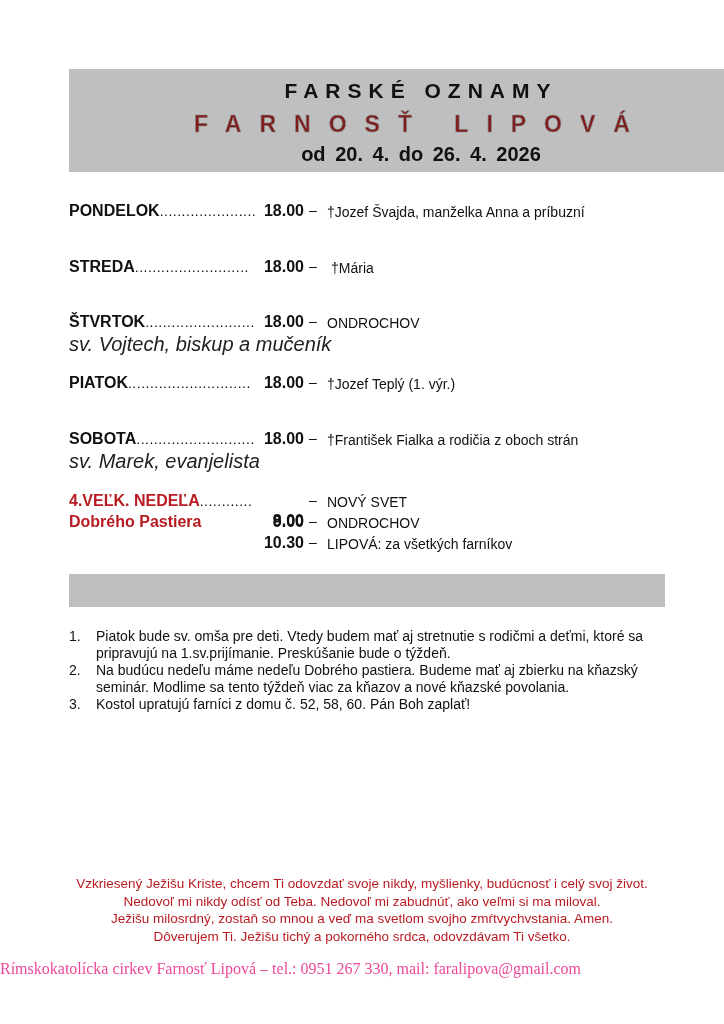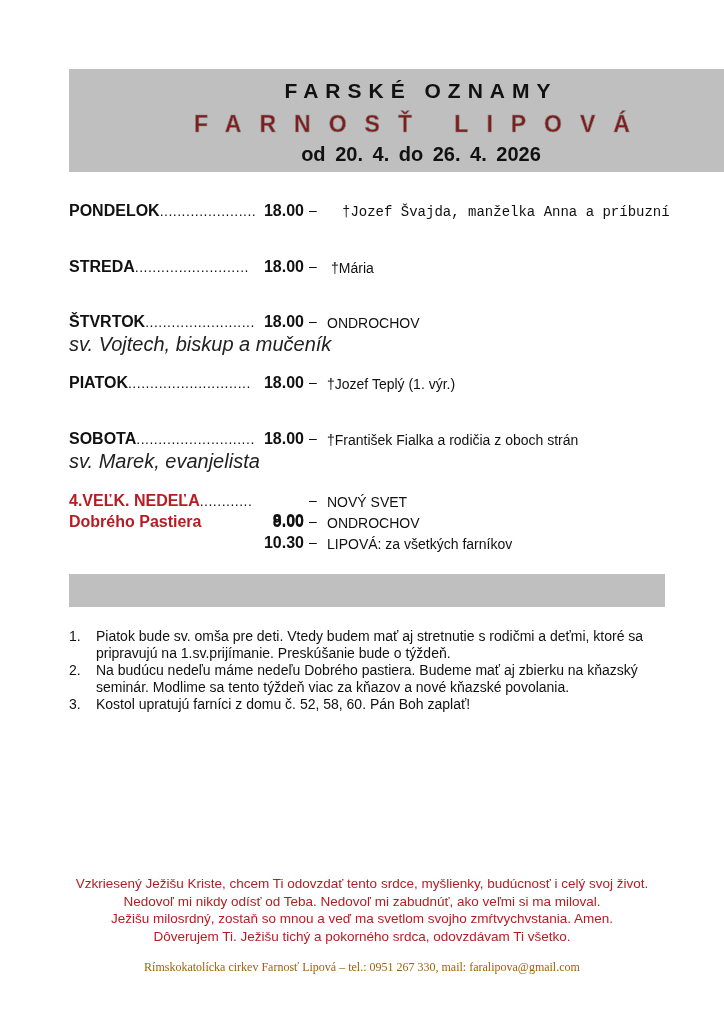--- a/index.html
+++ b/index.html
@@ -36,38 +36,38 @@
     position:absolute; left:69px; top:574px; width:596px; height:33px; background:#bfbfbf;
   }
   .ann { position:absolute; left:69px; width:600px; font-size:14px; line-height:17px; color:#111; }
   .ann-item { position:relative; padding-left:27px; margin-bottom:0; }
   .ann-num { position:absolute; left:0; top:0; }
   .prayer {
     position:absolute; left:60px; right:60px; top:875px;
     text-align:center; color:#b81c22; font-size:13.5px; line-height:17.5px;
   }
   .footer {
-    position:absolute; left:0; right:0; top:960px; text-align:center;
-    font-family:"Liberation Serif", "DejaVu Serif", serif; font-size:12px; color:#a16207;
+    position:absolute; left:0; right:0; top:960px; 
+    font-family:"Liberation Serif", "DejaVu Serif", serif; font-size:16px; color:#ec4899;
   }
 </style>
 </head>
 <body>
 
 <div class="header-box">
   <div class="h-title">FARSKÉ OZNAMY</div>
   <div class="h-sub">FARNOSŤ LIPOVÁ</div>
   <div class="h-date">od  20. 4.  do  26. 4. 2026</div>
 </div>
 
 <div class="row" style="top:202px;">
   <span class="day"><span>PONDELOK</span><span class="dots">......................</span></span>
   <span class="time" style="left:155px;">18.00</span>
   <span class="dash" style="left:240px;">–</span>
-  <span class="intent" style="left:273px;font-family:Liberation Mono, monospace;">†Jozef Švajda, manželka Anna a príbuzní</span>
+  <span class="intent" style="left:258px;">†Jozef Švajda, manželka Anna a príbuzní</span>
 </div>
 
 <div class="row" style="top:258px;">
   <span class="day"><span>STREDA</span><span class="dots">..........................</span></span>
   <span class="time" style="left:155px;">18.00</span>
   <span class="dash" style="left:240px;">–</span>
   <span class="intent" style="left:262px;">†Mária</span>
 </div>
 
 <div class="row" style="top:313px;">
@@ -122,19 +122,19 @@
     <span class="ann-num">2.</span>
     <span>Na budúcu nedeľu máme nedeľu Dobrého pastiera. Budeme mať aj zbierku na kňazský seminár. Modlime sa tento týždeň viac za kňazov a nové kňazské povolania.</span>
   </div>
   <div class="ann-item">
     <span class="ann-num">3.</span>
     <span>Kostol upratujú farníci z domu č. 52, 58, 60. Pán Boh zaplať!</span>
   </div>
 </div>
 
 <div class="prayer">
-  <div>Vzkriesený Ježišu Kriste, chcem Ti odovzdať tento srdce, myšlienky, budúcnosť i celý svoj život.</div>
+  <div>Vzkriesený Ježišu Kriste, chcem Ti odovzdať svoje nikdy, myšlienky, budúcnosť i celý svoj život.</div>
   <div>Nedovoľ mi nikdy odísť od Teba. Nedovoľ mi zabudnúť, ako veľmi si ma miloval.</div>
   <div>Ježišu milosrdný, zostaň so mnou a veď ma svetlom svojho zmŕtvychvstania. Amen.</div>
   <div>Dôverujem Ti. Ježišu tichý a pokorného srdca, odovzdávam Ti všetko.</div>
 </div>
 
 <div class="footer">Rímskokatolícka cirkev Farnosť Lipová  –  tel.: 0951 267 330, mail: faralipova@gmail.com</div>
 
 </body></html>

